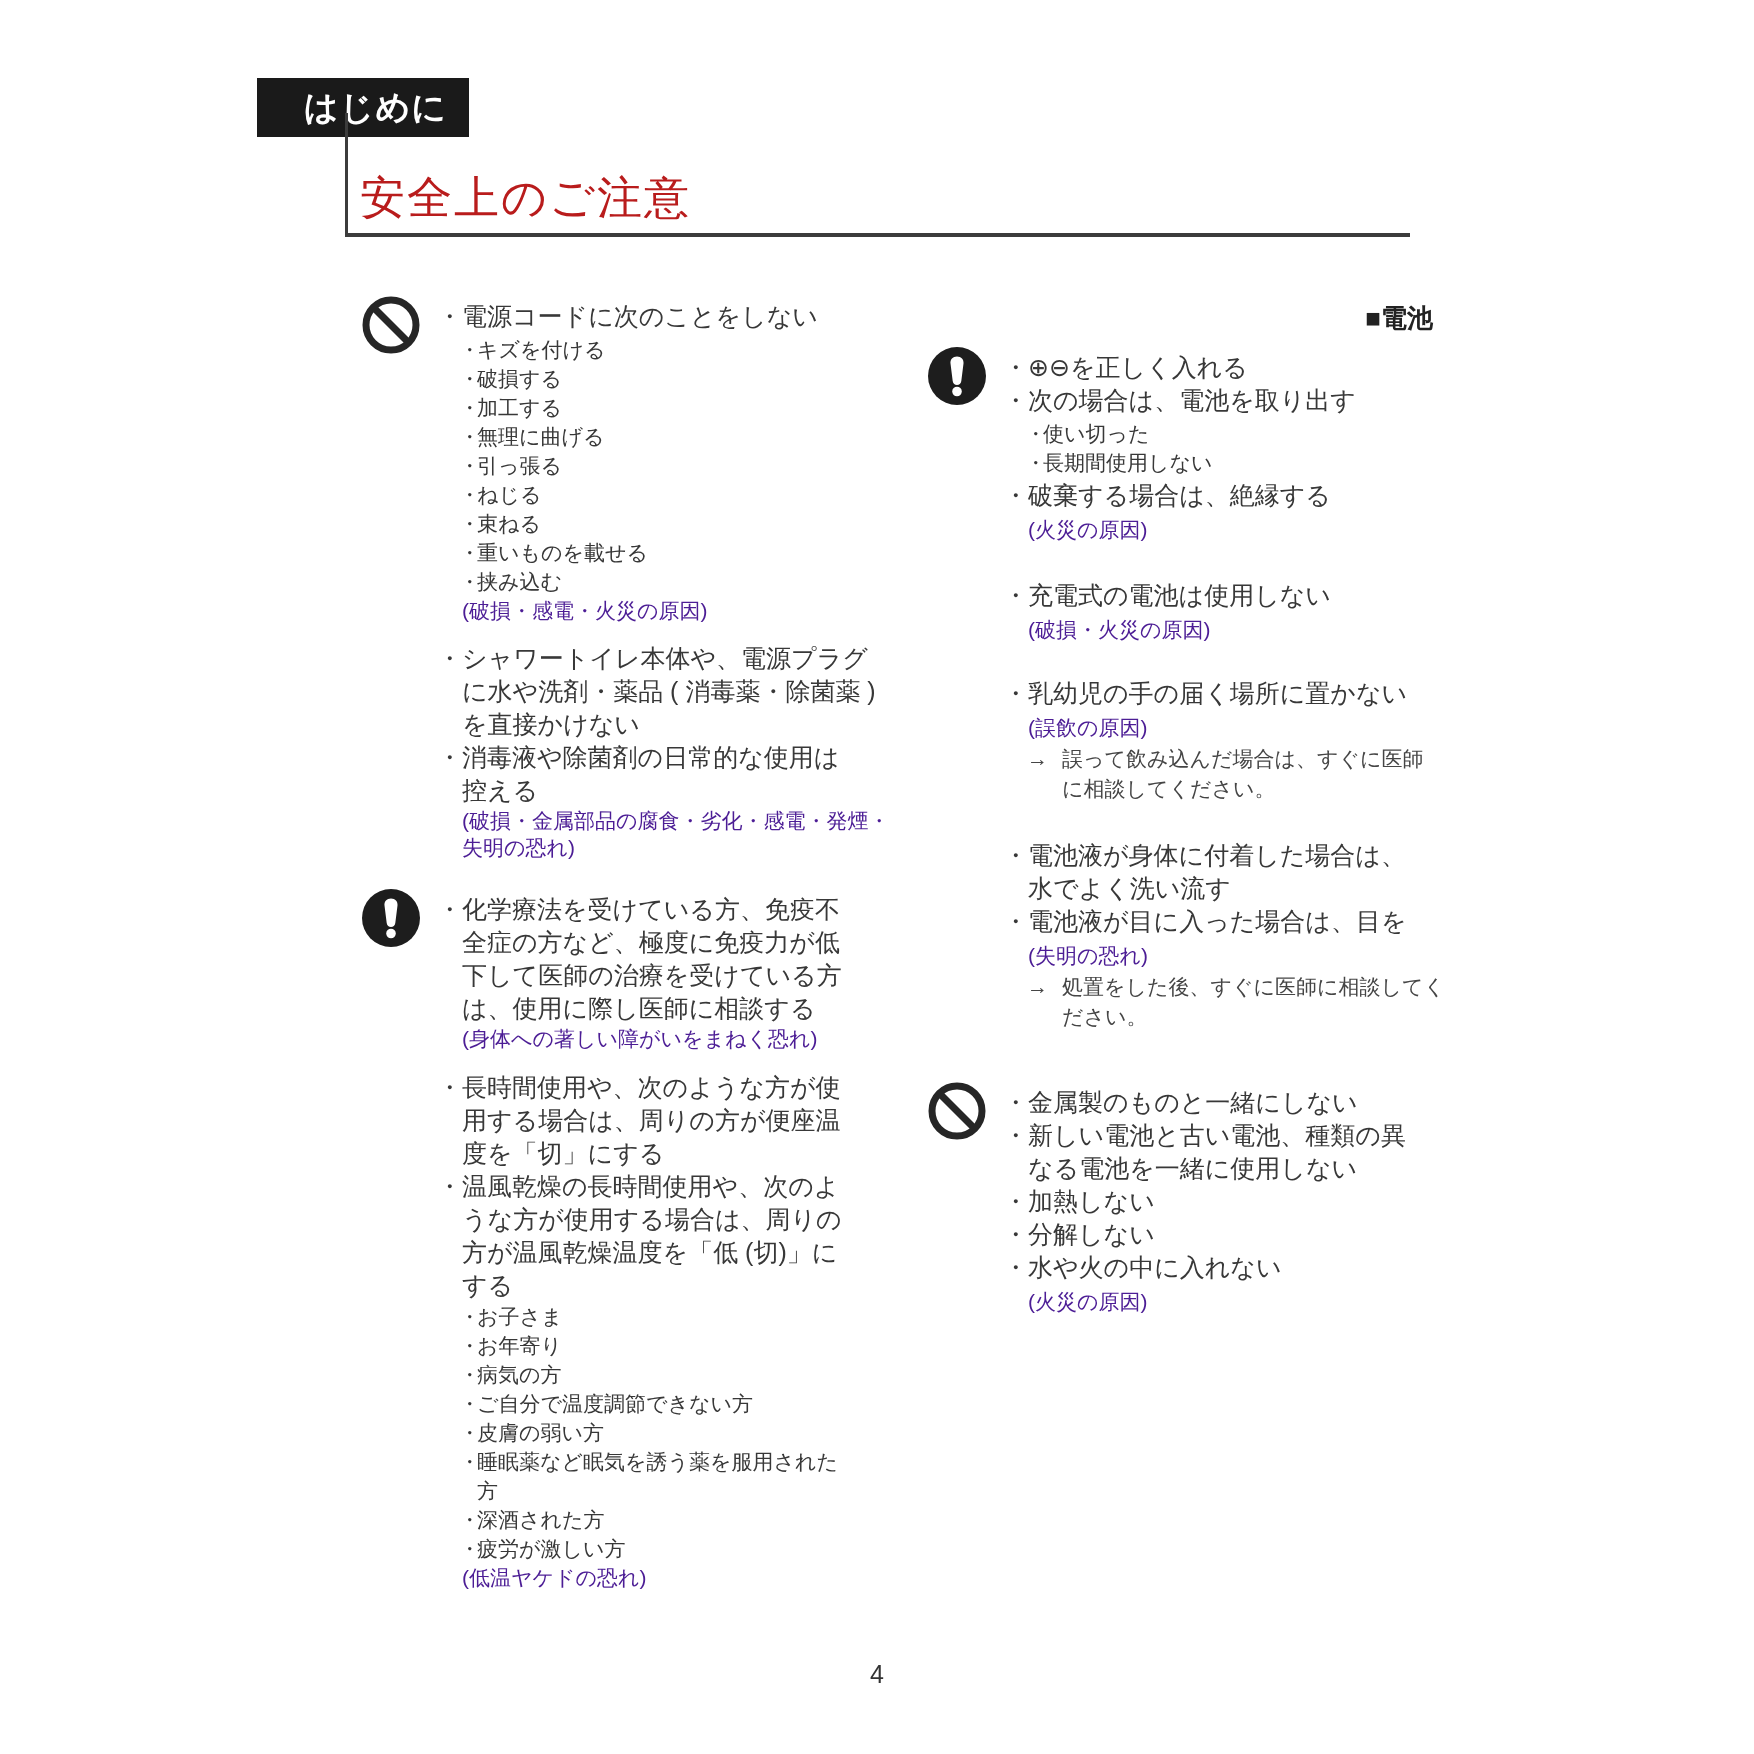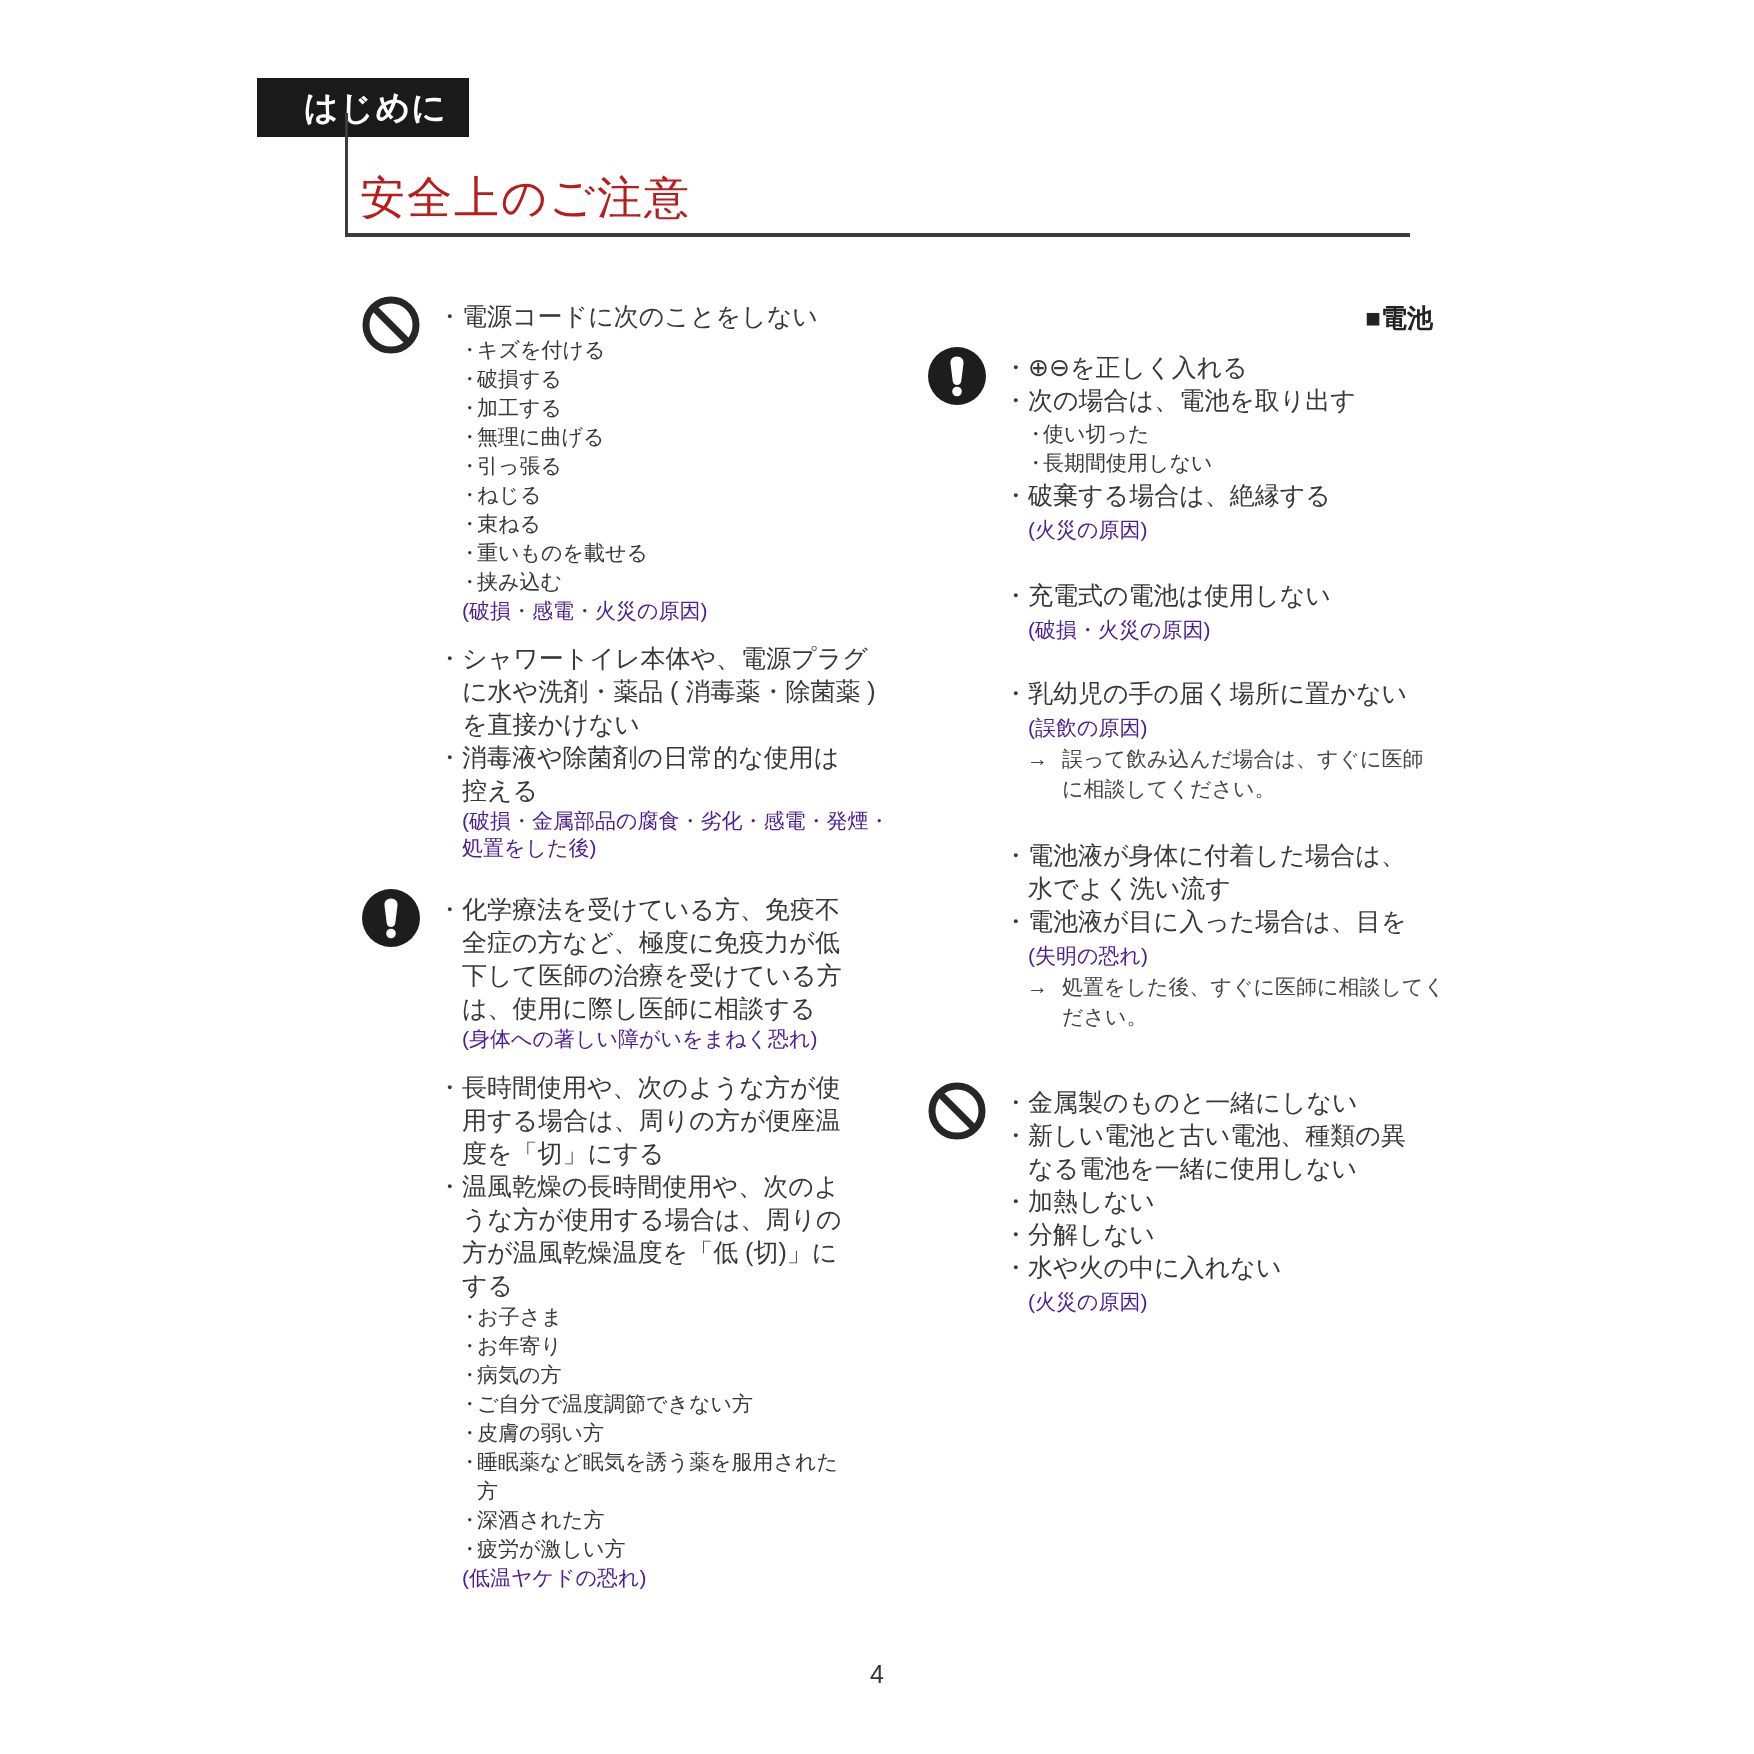--- a/index.html
+++ b/index.html
@@ -100,21 +100,21 @@
       </div>
     </div>
     <div class="group">
       <div class="lines">
         <div class="ln ln-main"><span class="marker">・</span><span>シャワートイレ本体や、電源プラグ</span></div>
         <div class="ln ln-main-cont"><span>に水や洗剤・薬品 ( 消毒薬・除菌薬 )</span></div>
         <div class="ln ln-main-cont"><span>を直接かけない</span></div>
         <div class="ln ln-main"><span class="marker">・</span><span>消毒液や除菌剤の日常的な使用は</span></div>
         <div class="ln ln-main-cont"><span>控える</span></div>
         <div class="ln ln-hint"><span>(破損・金属部品の腐食・劣化・感電・発煙・</span></div>
-        <div class="ln ln-hint"><span>処置をした後)</span></div>
+        <div class="ln ln-hint"><span>失明の恐れ)</span></div>
       </div>
     </div>
     <div class="group">
       <span class="icon"><svg viewBox="0 0 58 58" width="58" height="58">
           <circle cx="29" cy="29" r="29" fill="#1d1d1d"></circle>
           <path d="M29 9.5 c-4.2 0 -7 3.1 -6.5 7.1 l2.2 17.3 c0.3 2.4 2.1 4.1 4.3 4.1 s4 -1.7 4.3 -4.1 l2.2 -17.3 C36 12.6 33.2 9.5 29 9.5 z" fill="#ffffff"></path>
           <circle cx="29" cy="44.5" r="4.8" fill="#ffffff"></circle>
         </svg></span>
       <div class="lines">
         <div class="ln ln-main"><span class="marker">・</span><span>化学療法を受けている方、免疫不</span></div>

